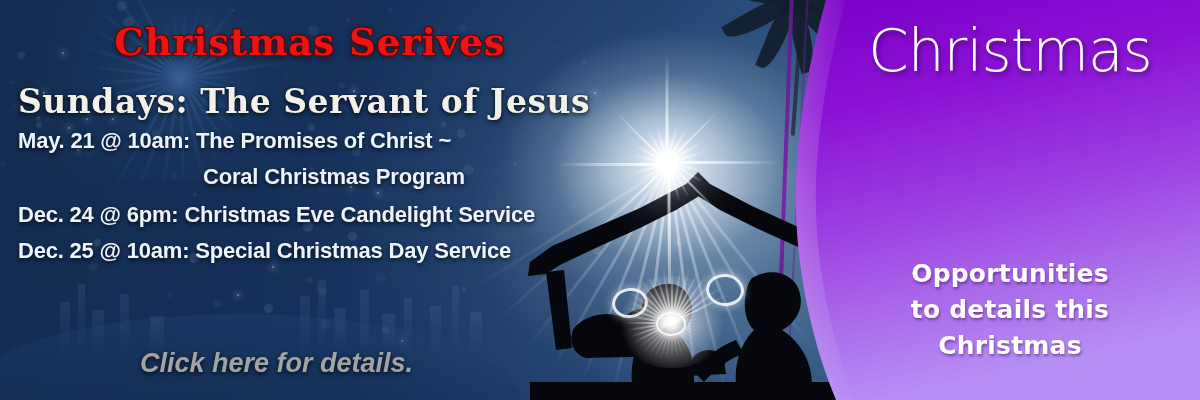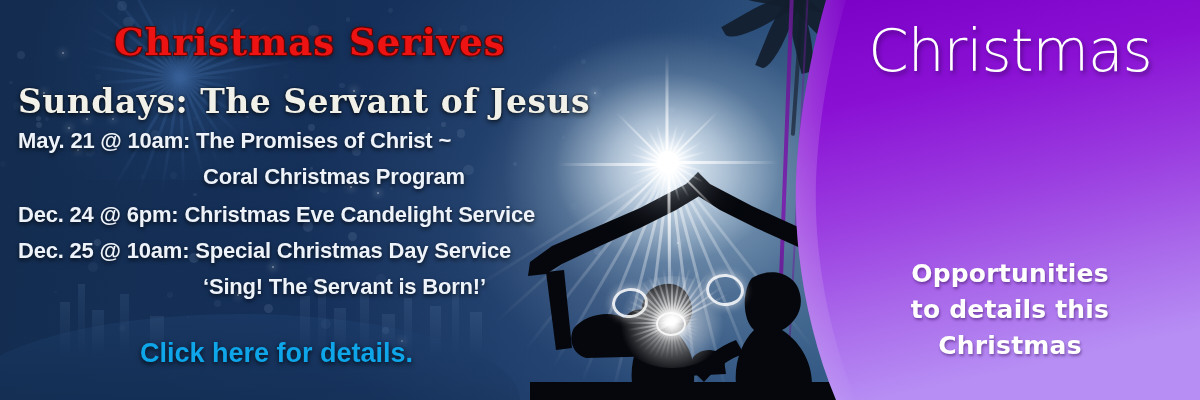--- a/index.html
+++ b/index.html
@@ -155,24 +155,24 @@
     font-weight:bold; font-size:22px; letter-spacing:-0.2px;
     color:#eef3fa;
     text-shadow:0 2px 4px rgba(0,0,0,.7);
     white-space:nowrap;
     margin-bottom:10px;
   }
   .sched .line.indent { padding-left:185px; margin-bottom:12px; }
   .sched .line.indent2 { padding-left:185px; margin-bottom:0; }
 
   .cta {
-    position:absolute; left:140px; top:338px;
+    position:absolute; left:140px; top:348px;
     font-family:"Liberation Sans", sans-serif;
-    font-weight:bold; font-size:27px;
-    color:#0ea5e9;
+    font-weight:bold; font-style:italic; font-size:27px;
+    color:#a3a3a3;
     text-shadow:0 2px 5px rgba(0,0,0,.8);
     white-space:nowrap;
     cursor:pointer;
   }
 
   
   .purple-wrap { position:absolute; right:0; top:0; width:420px; height:400px; }
   .purple-wrap svg.clip { position:absolute; inset:0; width:100%; height:100%; }
 
   .purple-text { position:absolute; right:0; top:0; width:420px; height:400px; }
@@ -515,21 +515,20 @@
 
     <div class="title-red">Christmas Serives</div>
 
     <div class="subtitle">Sundays: The Servant of Jesus</div>
 
     <div class="sched">
       <div class="line">May. 21 @ 10am: The Promises of Christ  ~</div>
       <div class="line indent">Coral Christmas Program</div>
       <div class="line">Dec. 24 @   6pm: Christmas Eve Candelight Service</div>
       <div class="line">Dec. 25 @ 10am: Special Christmas Day Service</div>
-      <div class="line indent2">‘Sing! The Servant is Born!’</div>
     </div>
 
     <div class="cta">Click here for details.</div>
   </div>
 
   <div class="purple-wrap">
     <svg class="clip" viewBox="0 0 420 400" preserveAspectRatio="none">
       <defs>
         <linearGradient id="pg" x1="0" y1="0" x2="0.22" y2="1">
           <stop offset="0%" stop-color="#7a00c6"></stop>

